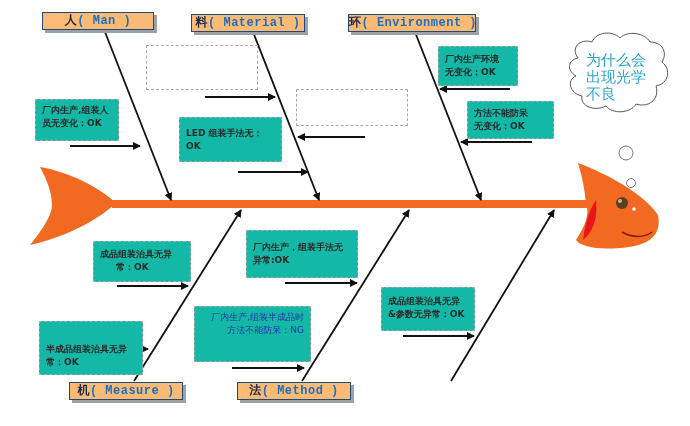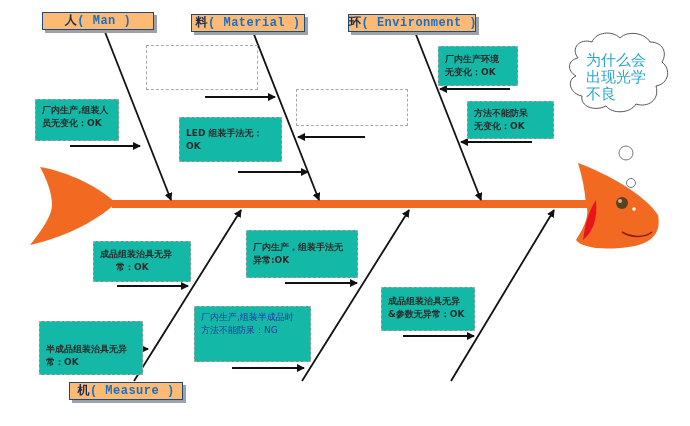--- a/index.html
+++ b/index.html
@@ -78,20 +78,23 @@
   <div class="cat" style="left:191px; top:14px; width:112px;">
     <span class="zh">料</span><span>( Material )</span>
   </div>
   <div class="cat" style="left:348px; top:14px; width:126px;">
     <span class="zh">环</span><span>( Environment )</span>
   </div>
 
   <div class="cat" style="left:69px; top:382px; width:112px;">
     <span class="zh">机</span><span>( Measure )</span>
   </div>
+  <div class="cat" style="left:237px; top:382px; width:112px;">
+    <span class="zh">法</span><span>( Method )</span>
+  </div>
 
   <div class="note empty" style="left:146px; top:45px; width:112px; height:45px;"></div>
   <div class="note empty" style="left:296px; top:89px; width:112px; height:37px;"></div>
 
   <div class="note" style="left:35px; top:99px; width:84px; height:42px;">
     <div>厂内生产,组装人</div>
     <div>员无变化：OK</div>
   </div>
   <div class="note" style="left:179px; top:117px; width:103px; height:45px; padding-top:9px;">
     <div>LED 组装手法无：</div>
@@ -110,21 +113,21 @@
     <div style="padding-left:16px">常：OK</div>
   </div>
   <div class="note" style="left:39px; top:321px; width:104px; height:54px; padding-top:21px;">
     <div>半成品组装治具无异</div>
     <div>常：OK</div>
   </div>
   <div class="note" style="left:246px; top:230px; width:112px; height:48px; padding-top:10px;">
     <div>厂内生产，组装手法无</div>
     <div>异常:OK</div>
   </div>
-  <div class="note ng" style="left:194px; top:306px; width:117px; height:56px; ">
+  <div class="note ng" style="left:194px; top:306px; width:117px; height:56px; text-align:right;">
     <div>厂内生产,组装半成品时</div>
     <div>方法不能防呆：NG</div>
   </div>
   <div class="note" style="left:381px; top:287px; width:94px; height:44px; padding-top:7px;">
     <div>成品组装治具无异</div>
     <div>&amp;参数无异常：OK</div>
   </div>
 
   <div class="cloud-text">
     <div>为什么会</div>

